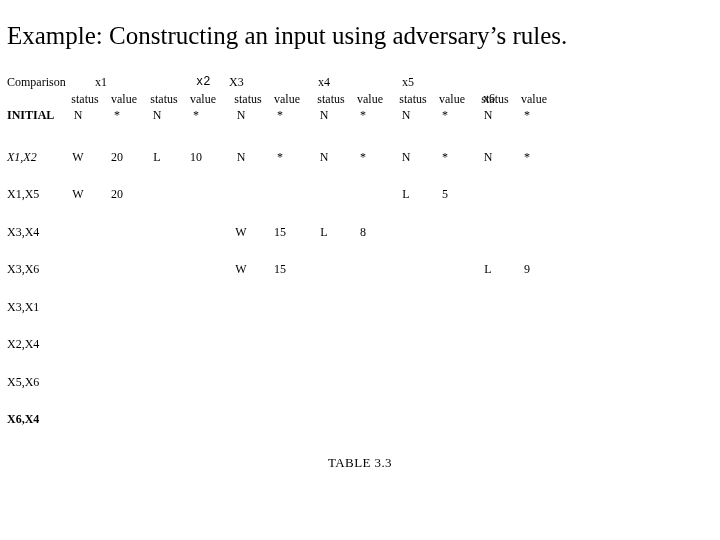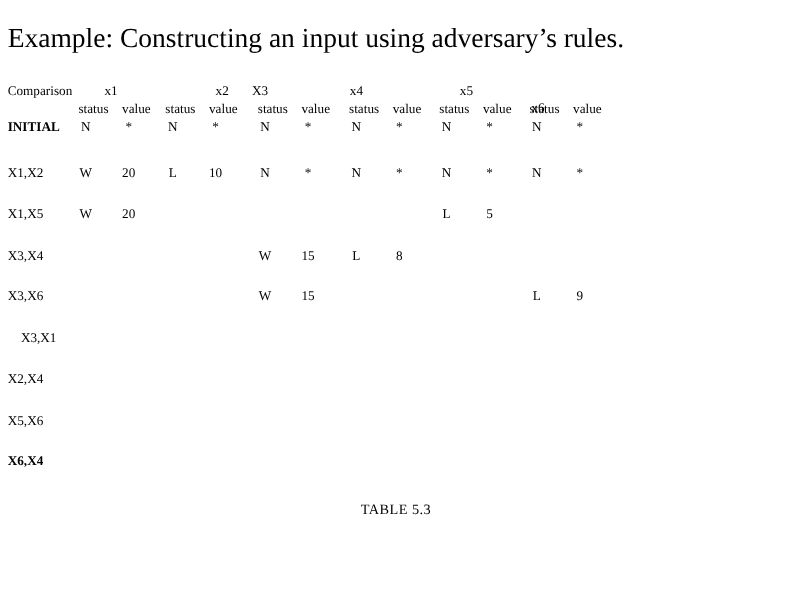--- a/index.html
+++ b/index.html
@@ -72,24 +72,24 @@
 </head>
 <body>
 
 <div id="slide">
 
   <div id="slide-title">Example: Constructing an input using adversary’s rules.</div>
 
   <div id="comparison-table">
       <div class="cell" style="left: 7px; top: 5px;">Comparison</div>
       <div class="cell" style="left: 95px; top: 5px; text-align: center;">x1</div>
-      <div class="cell" style="left: 196px; top: 5px;">x2</div>
+      <div class="cell" style="left: 196px; top: 5px; font-family: Liberation Mono, monospace;">x2</div>
       <div class="cell" style="left: 229px; top: 5px; text-align: center;">X3</div>
       <div class="cell" style="left: 318px; top: 5px;">x4</div>
-      <div class="cell" style="left: 402px; top: 5px; margin-left: 16px;">x5</div>
+      <div class="cell" style="left: 402px; top: 5px;">x5</div>
       <div class="cell" style="left: 483px; top: 5px; margin-top: 16px;">x6</div>
       <div class="cell ctr" style="left: 67px; top: 22px; width: 36px;">status</div>
       <div class="cell ctr" style="left: 106px; top: 22px; width: 36px;">value</div>
       <div class="cell ctr" style="left: 146px; top: 22px; width: 36px;">status</div>
       <div class="cell ctr" style="left: 185px; top: 22px; width: 36px;">value</div>
       <div class="cell ctr" style="left: 230px; top: 22px; width: 36px;">status</div>
       <div class="cell ctr" style="left: 269px; top: 22px; width: 36px;">value</div>
       <div class="cell ctr" style="left: 313px; top: 22px; width: 36px;">status</div>
       <div class="cell ctr" style="left: 352px; top: 22px; width: 36px;">value</div>
       <div class="cell ctr" style="left: 395px; top: 22px; width: 36px;">status</div>
@@ -102,21 +102,21 @@
       <div class="cell ctr" style="left: 146px; top: 38px; width: 22px;">N</div>
       <div class="cell ctr" style="left: 185px; top: 38px; width: 22px;">*</div>
       <div class="cell ctr" style="left: 230px; top: 38px; width: 22px;">N</div>
       <div class="cell ctr" style="left: 269px; top: 38px; width: 22px;">*</div>
       <div class="cell ctr" style="left: 313px; top: 38px; width: 22px;">N</div>
       <div class="cell ctr" style="left: 352px; top: 38px; width: 22px;">*</div>
       <div class="cell ctr" style="left: 395px; top: 38px; width: 22px;">N</div>
       <div class="cell ctr" style="left: 434px; top: 38px; width: 22px;">*</div>
       <div class="cell ctr" style="left: 477px; top: 38px; width: 22px;">N</div>
       <div class="cell ctr" style="left: 516px; top: 38px; width: 22px;">*</div>
-      <div class="cell" style="left: 7px; top: 80px;">X1,X2</div>
+      <div class="cell" style="left: 7px; top: 80px; font-style: italic;">X1,X2</div>
       <div class="cell ctr" style="left: 67px; top: 80px; width: 22px;">W</div>
       <div class="cell ctr" style="left: 106px; top: 80px; width: 22px;">20</div>
       <div class="cell ctr" style="left: 146px; top: 80px; width: 22px;">L</div>
       <div class="cell ctr" style="left: 185px; top: 80px; width: 22px;">10</div>
       <div class="cell ctr" style="left: 230px; top: 80px; width: 22px;">N</div>
       <div class="cell ctr" style="left: 269px; top: 80px; width: 22px;">*</div>
       <div class="cell ctr" style="left: 313px; top: 80px; width: 22px;">N</div>
       <div class="cell ctr" style="left: 352px; top: 80px; width: 22px;">*</div>
       <div class="cell ctr" style="left: 395px; top: 80px; width: 22px;">N</div>
       <div class="cell ctr" style="left: 434px; top: 80px; width: 22px;">*</div>
@@ -130,21 +130,21 @@
       <div class="cell" style="left: 7px; top: 155px;">X3,X4</div>
       <div class="cell ctr" style="left: 230px; top: 155px; width: 22px;">W</div>
       <div class="cell ctr" style="left: 269px; top: 155px; width: 22px;">15</div>
       <div class="cell ctr" style="left: 313px; top: 155px; width: 22px;">L</div>
       <div class="cell ctr" style="left: 352px; top: 155px; width: 22px;">8</div>
       <div class="cell" style="left: 7px; top: 192px;">X3,X6</div>
       <div class="cell ctr" style="left: 230px; top: 192px; width: 22px;">W</div>
       <div class="cell ctr" style="left: 269px; top: 192px; width: 22px;">15</div>
       <div class="cell ctr" style="left: 477px; top: 192px; width: 22px;">L</div>
       <div class="cell ctr" style="left: 516px; top: 192px; width: 22px;">9</div>
-      <div class="cell" style="left: 7px; top: 230px; margin-left: 12px;">X3,X1</div>
+      <div class="cell" style="left: 7px; top: 230px;">X3,X1</div>
       <div class="cell" style="left: 7px; top: 267px; text-align: center;">X2,X4</div>
       <div class="cell" style="left: 7px; top: 305px;">X5,X6</div>
       <div class="cell" style="left: 7px; top: 342px; font-weight: bold;">X6,X4</div>
     </div>
 
-  <div id="table-caption">TABLE 5.3</div>
+  <div id="table-caption">TABLE 3.3</div>
 
 </div>
 
 </body></html>

